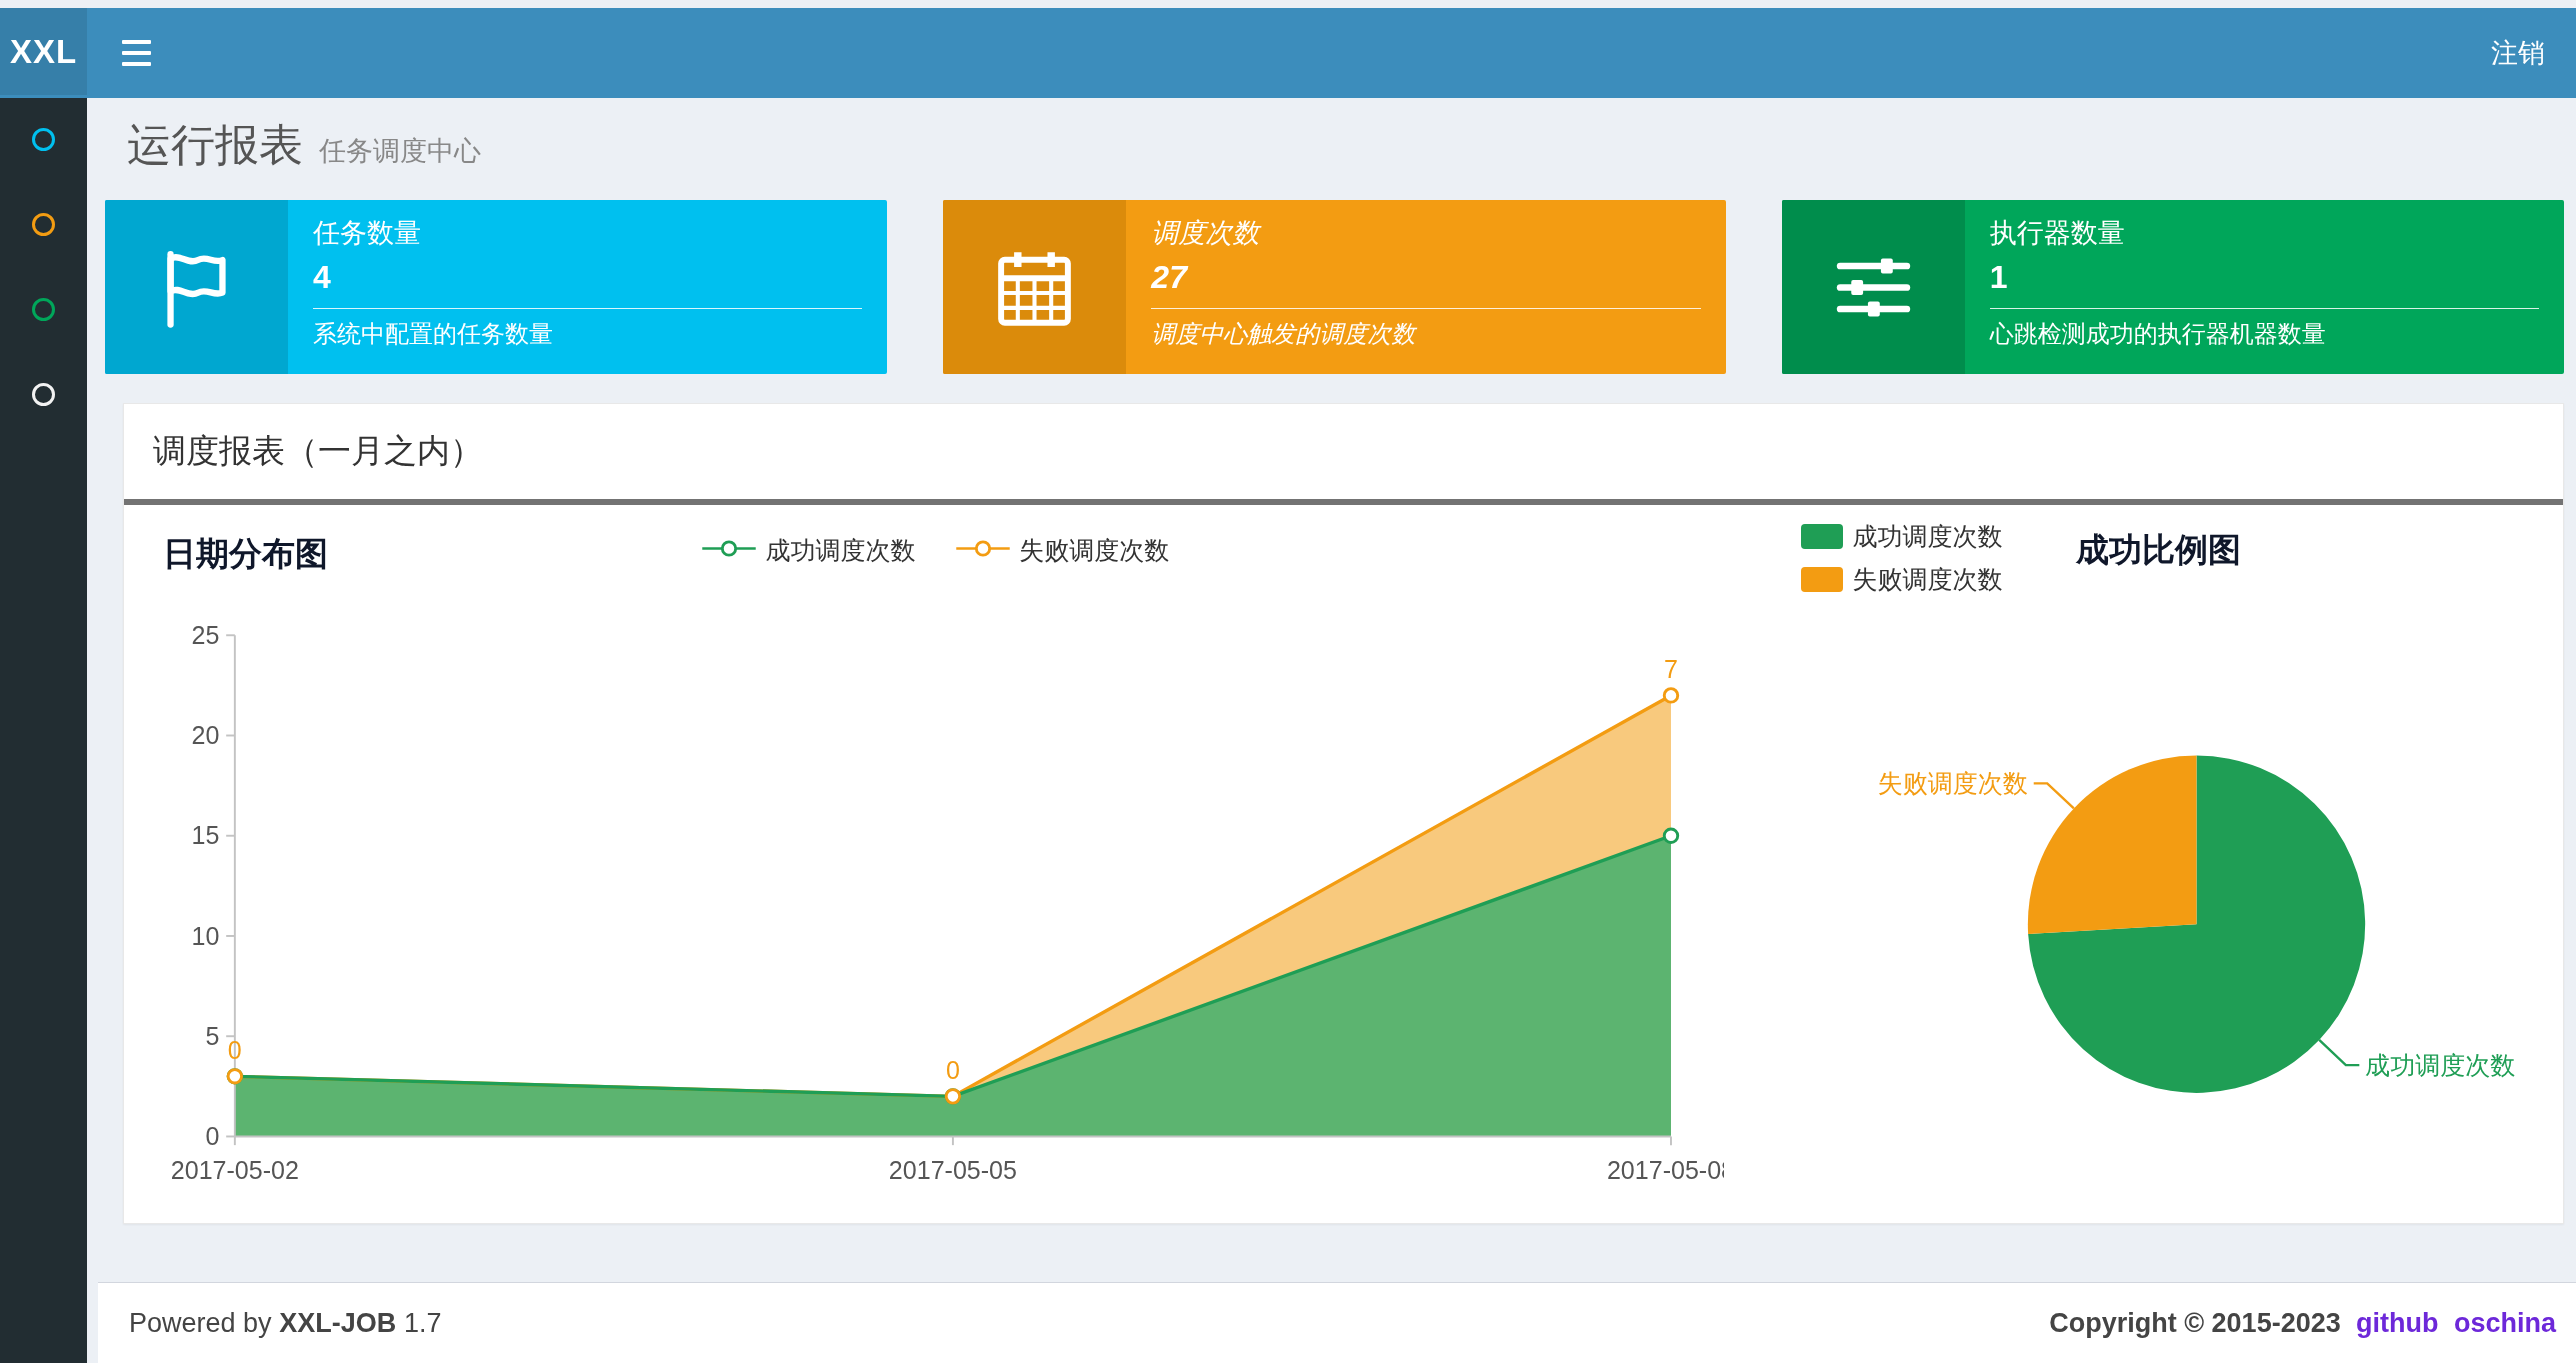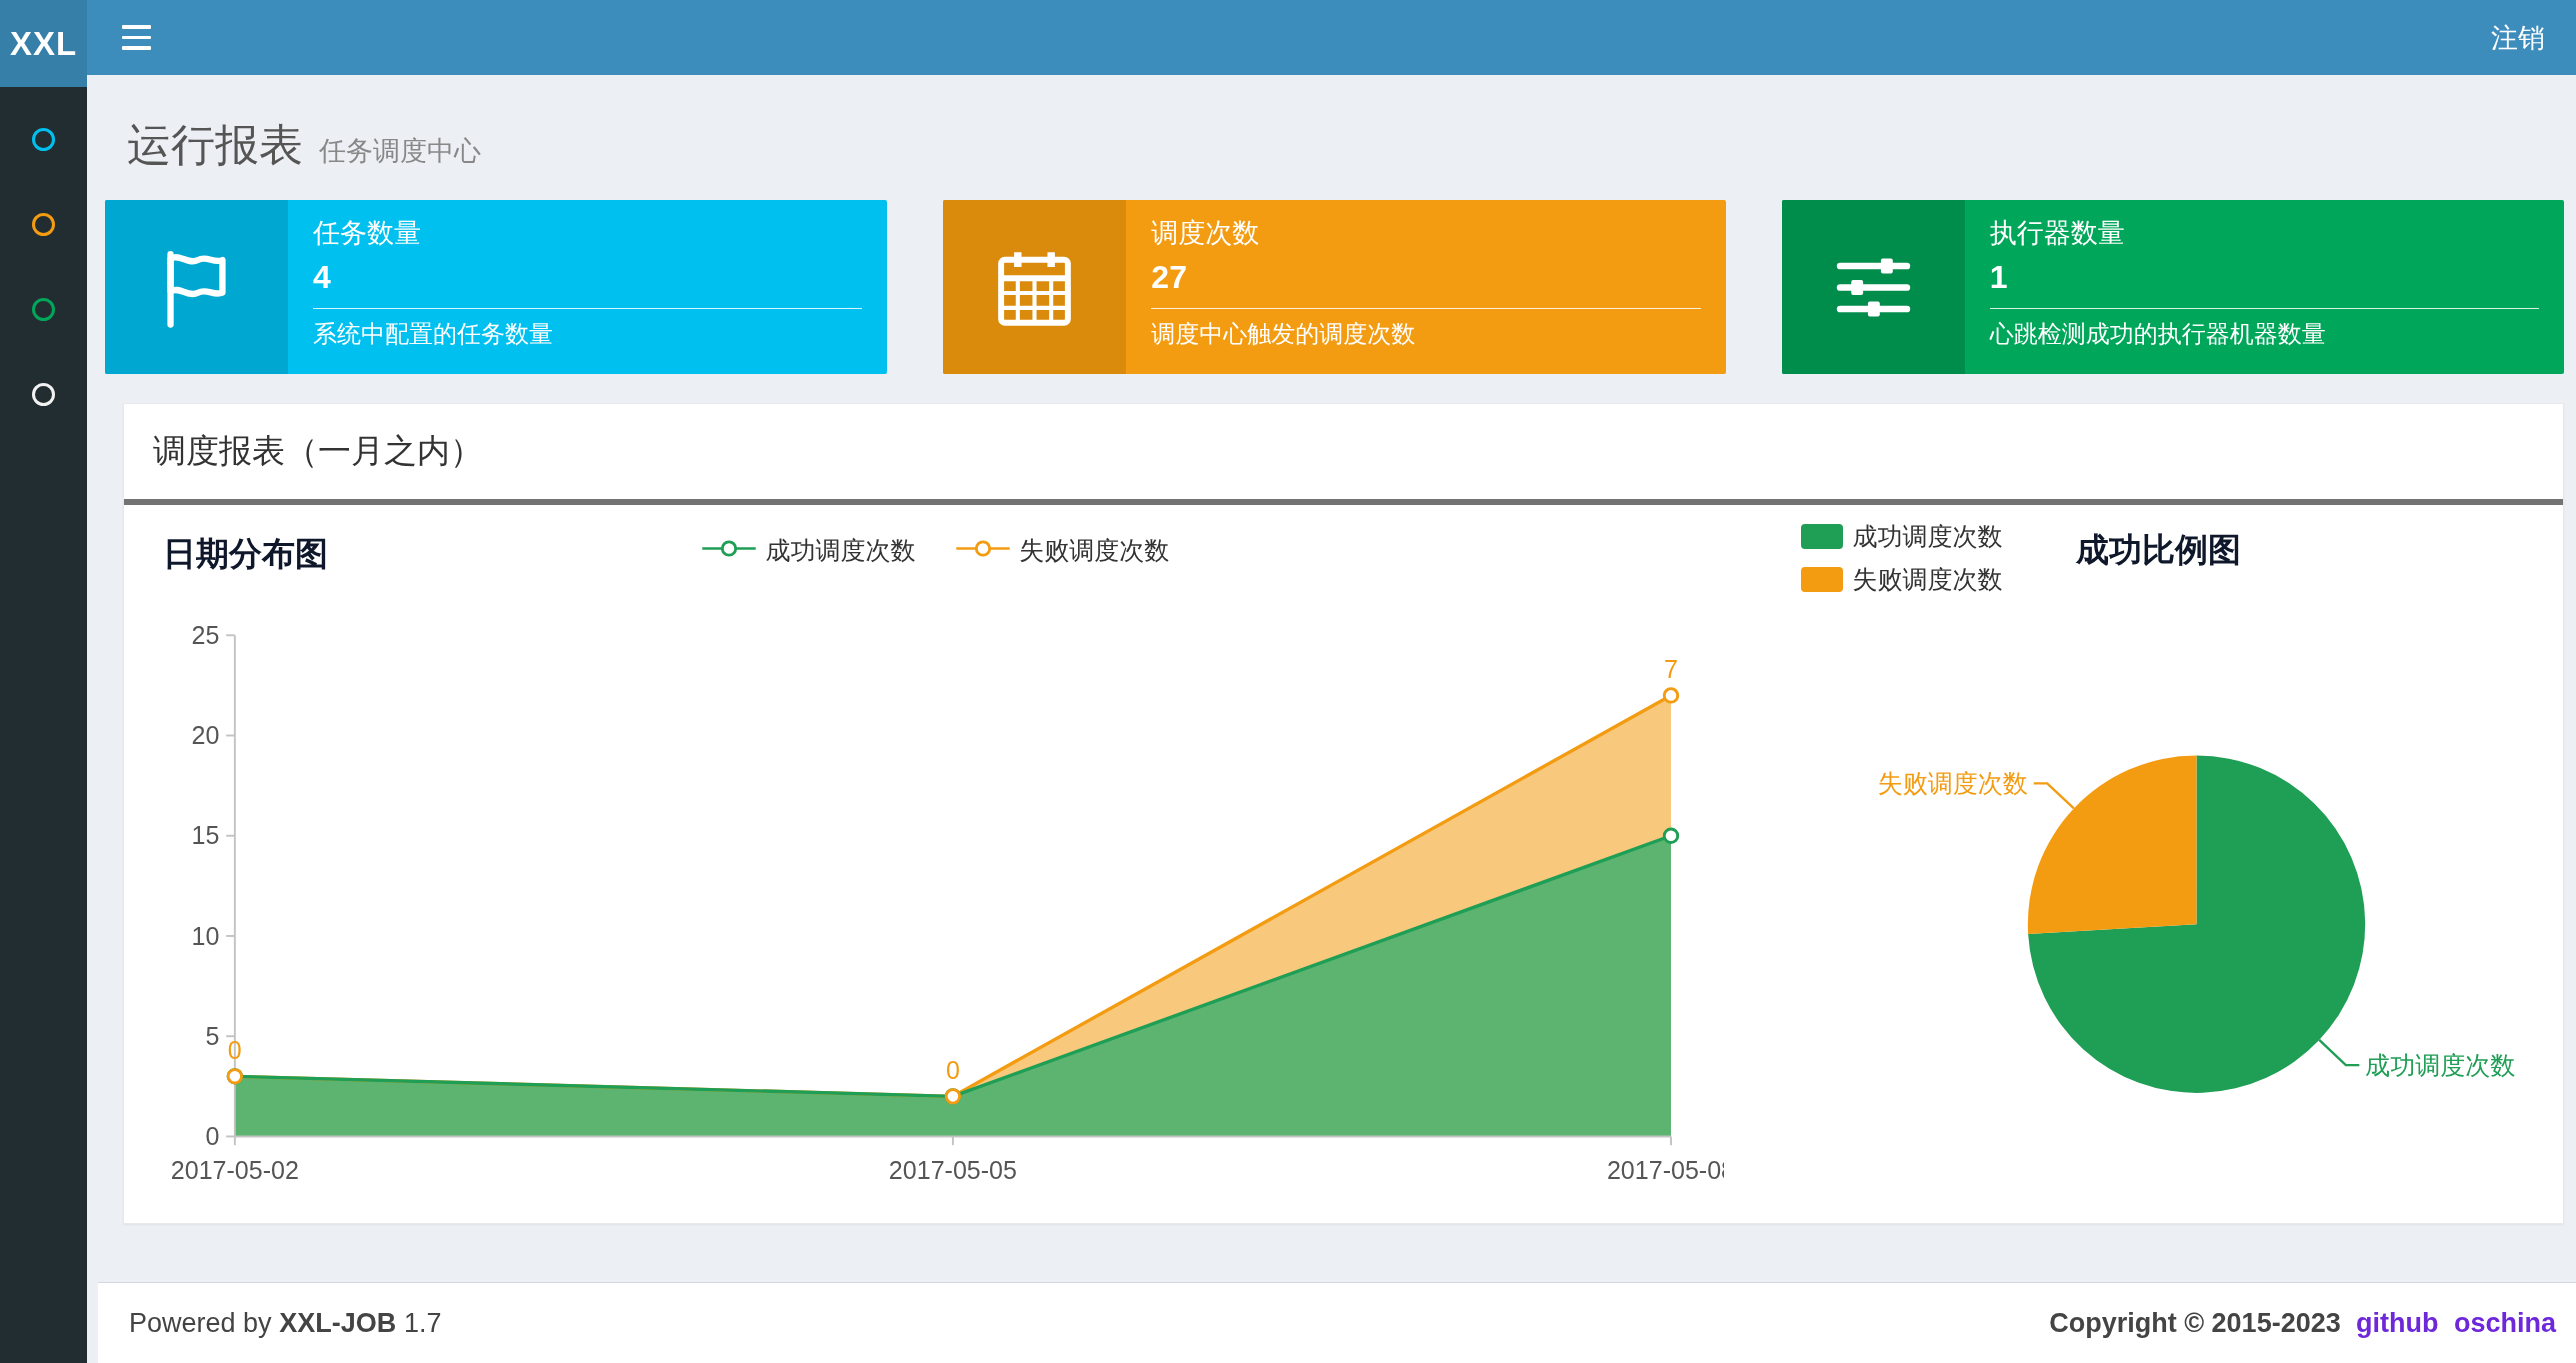--- a/index.html
+++ b/index.html
@@ -1,21 +1,21 @@
 <!DOCTYPE html>
 <html><head>
 <meta charset="utf-8">
 <style>
   * { margin:0; padding:0; box-sizing:border-box; }
   html,body { width:2576px; height:1363px; }
   body { font-family:"Liberation Sans", sans-serif; background:#ecf0f5; overflow:hidden; }
   #app { position:relative; width:2576px; height:1363px; background:#ecf0f5; }
 
   
-  .navbar { position:absolute; top:0; left:0; width:100%; height:75px; background:#3c8dbc; display:flex; z-index:5; }
+  .navbar { position:absolute; top:8px; left:0; width:100%; height:90px; background:#3c8dbc; display:flex; z-index:5; }
   .logo { width:87px; height:87px; background:#367fa9; color:#fff; font-size:33px; font-weight:bold;
           display:flex; align-items:center; justify-content:center; letter-spacing:1px; cursor:pointer; }
   .nav-rest { flex:1; display:flex; align-items:center; justify-content:space-between; padding:0 31px 0 25px; }
   .hamburger { background:none; border:none; display:flex; flex-direction:column; gap:6.7px; cursor:pointer; padding:9.6px; }
   .hamburger .bar { width:29px; height:3.9px; background:#fff; border-radius:1px; }
   .logout { color:#fff; font-size:27px; text-decoration:none; cursor:pointer;margin-left:24px; }
 
   
   .sidebar { position:absolute; top:87px; left:0; width:87px; height:1276px; background:#222d32;
              display:flex; flex-direction:column; align-items:center; padding-top:37px; gap:54px; }
@@ -115,21 +115,21 @@
           </svg>
         </div>
         <div class="ib-body">
           <div class="ib-title">任务数量</div>
           <div class="ib-value">4</div>
           <div class="ib-line"></div>
           <div class="ib-desc">系统中配置的任务数量</div>
         </div>
       </div>
 
-      <div class="info-box" style="background: rgb(243, 156, 18);">
+      <div class="info-box" style="background: rgb(243, 156, 18); font-style: italic;">
         <div class="ib-icon" style="background: rgb(219, 139, 11);">
           <svg viewBox="0 0 24 24" fill="none" stroke="#fff" stroke-width="1.6">
             <rect x="3" y="4.5" width="18" height="17" rx="1"></rect>
             <path d="M3 9.5 H21"></path>
             <path d="M7.5 2.5 V6.5 M16.5 2.5 V6.5" stroke-width="2"></path>
             <path d="M7.5 9.5 V21.5 M12 9.5 V21.5 M16.5 9.5 V21.5 M3 13.5 H21 M3 17.5 H21" stroke-width="1.1"></path>
           </svg>
         </div>
         <div class="ib-body">
           <div class="ib-title">调度次数</div>

